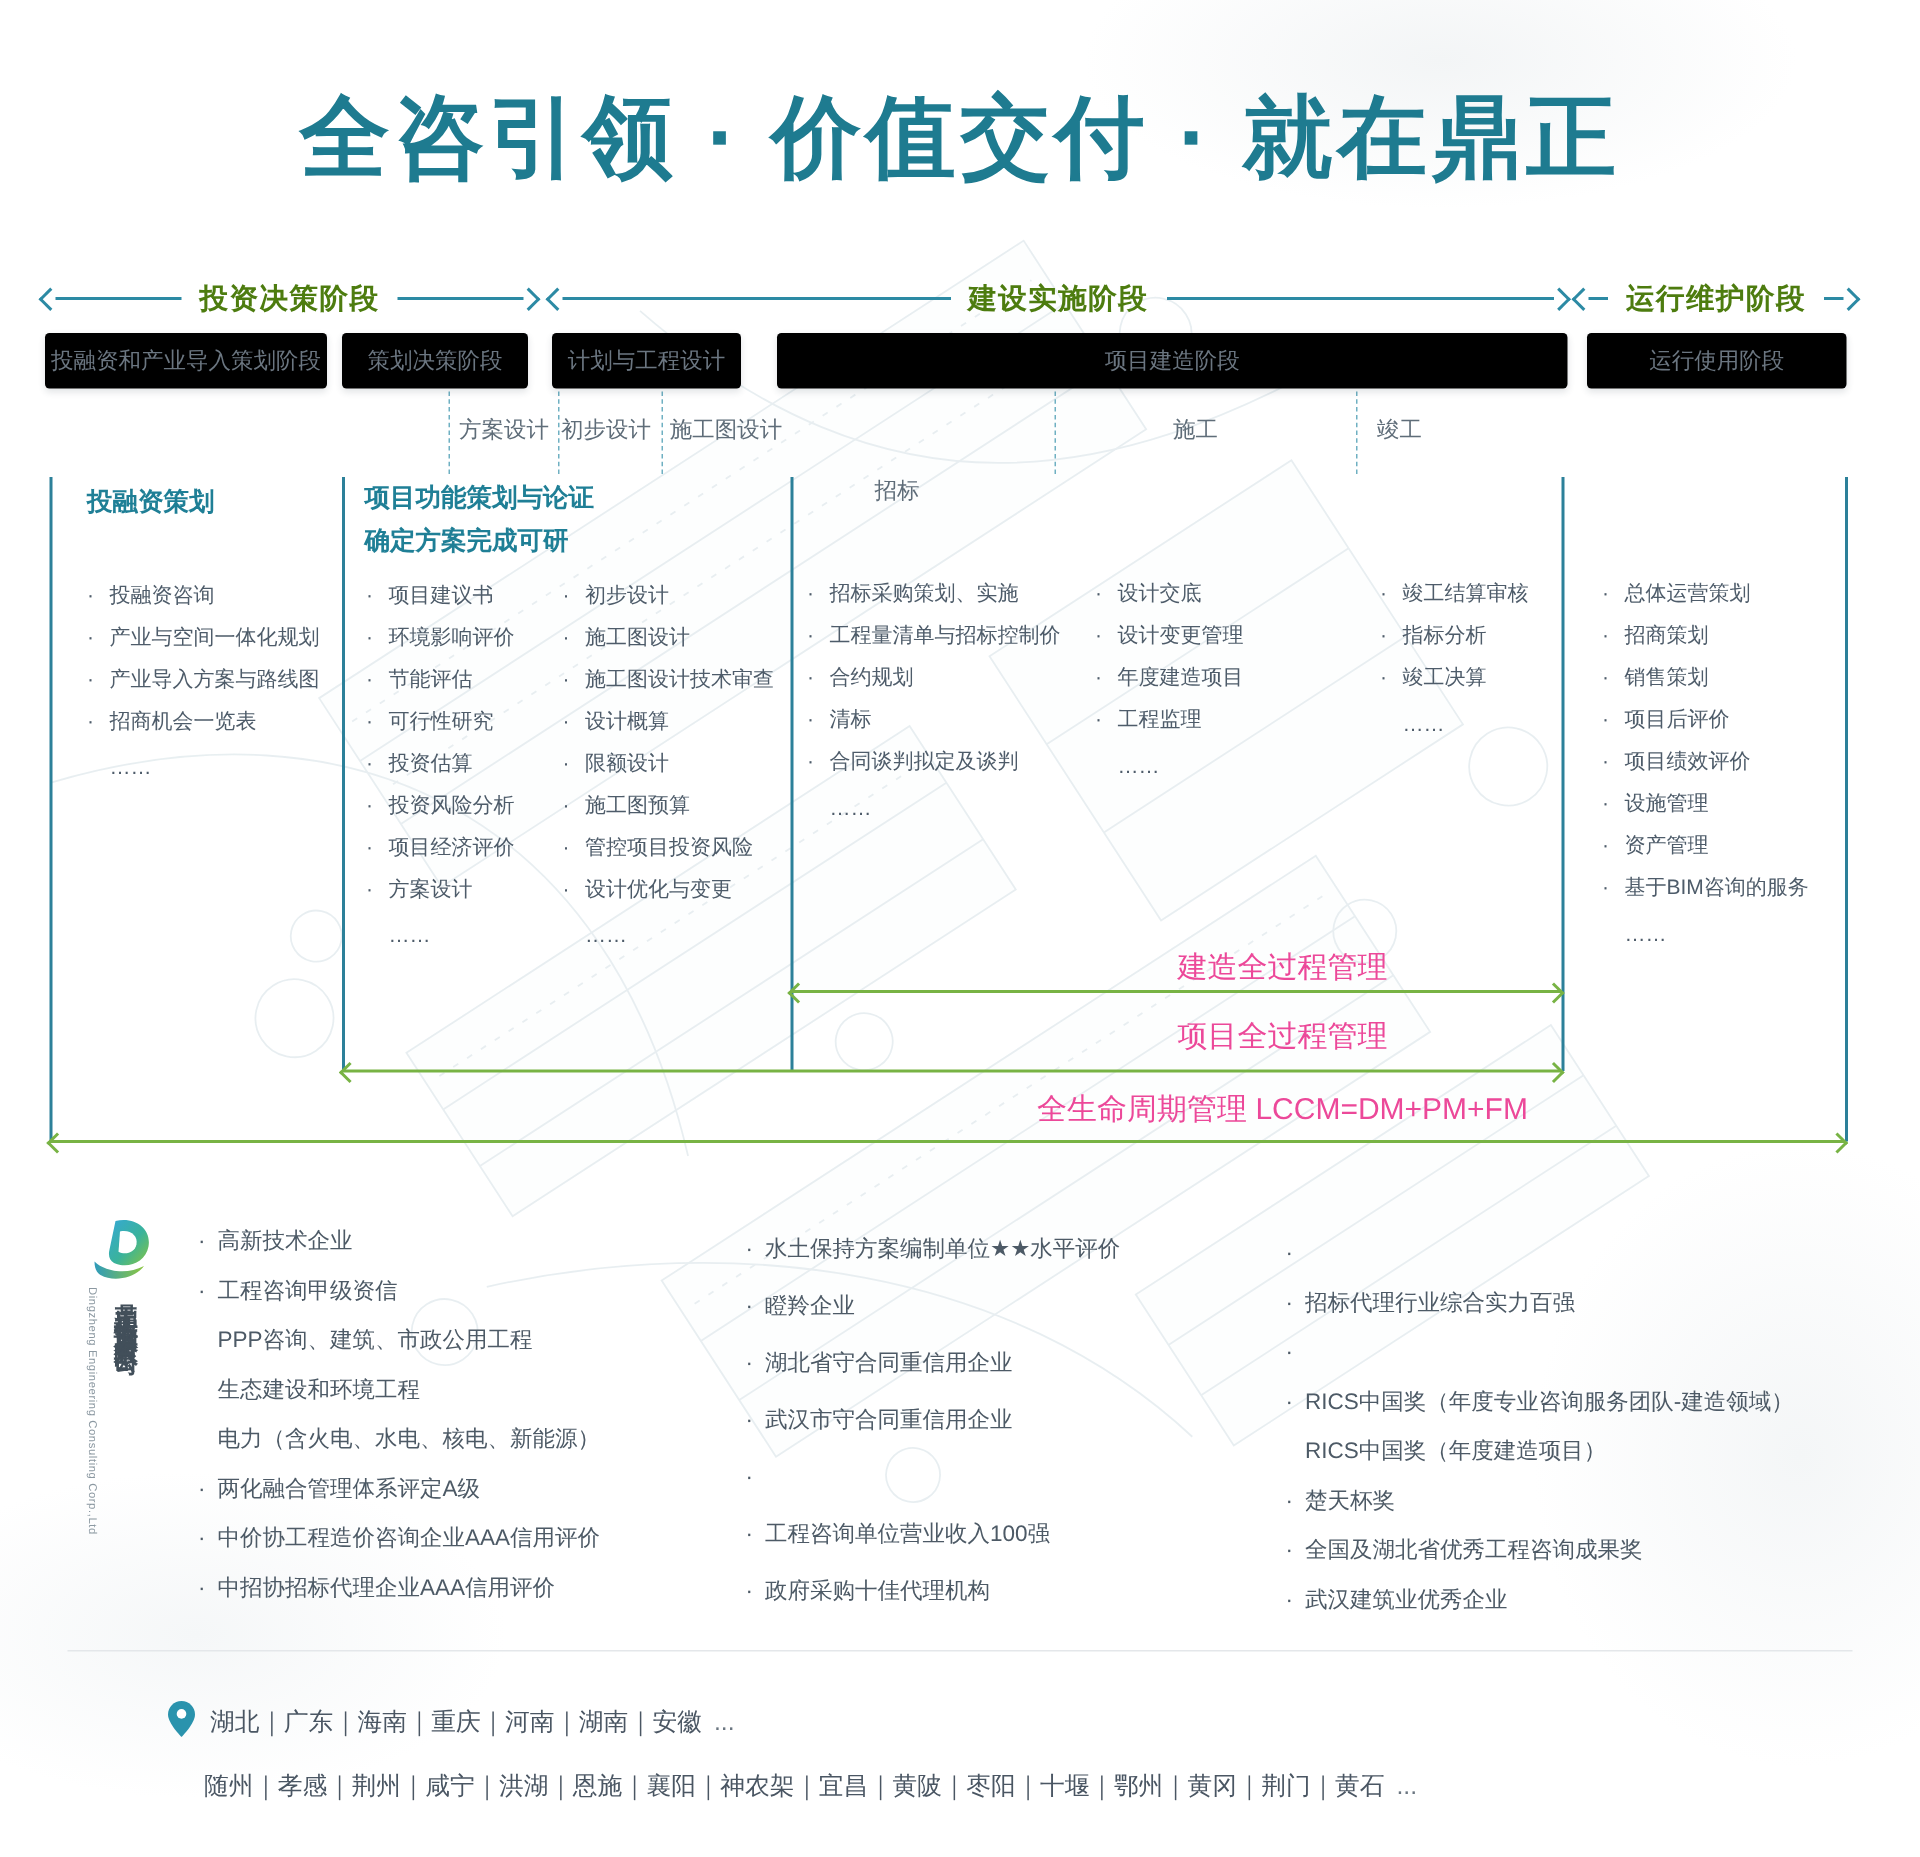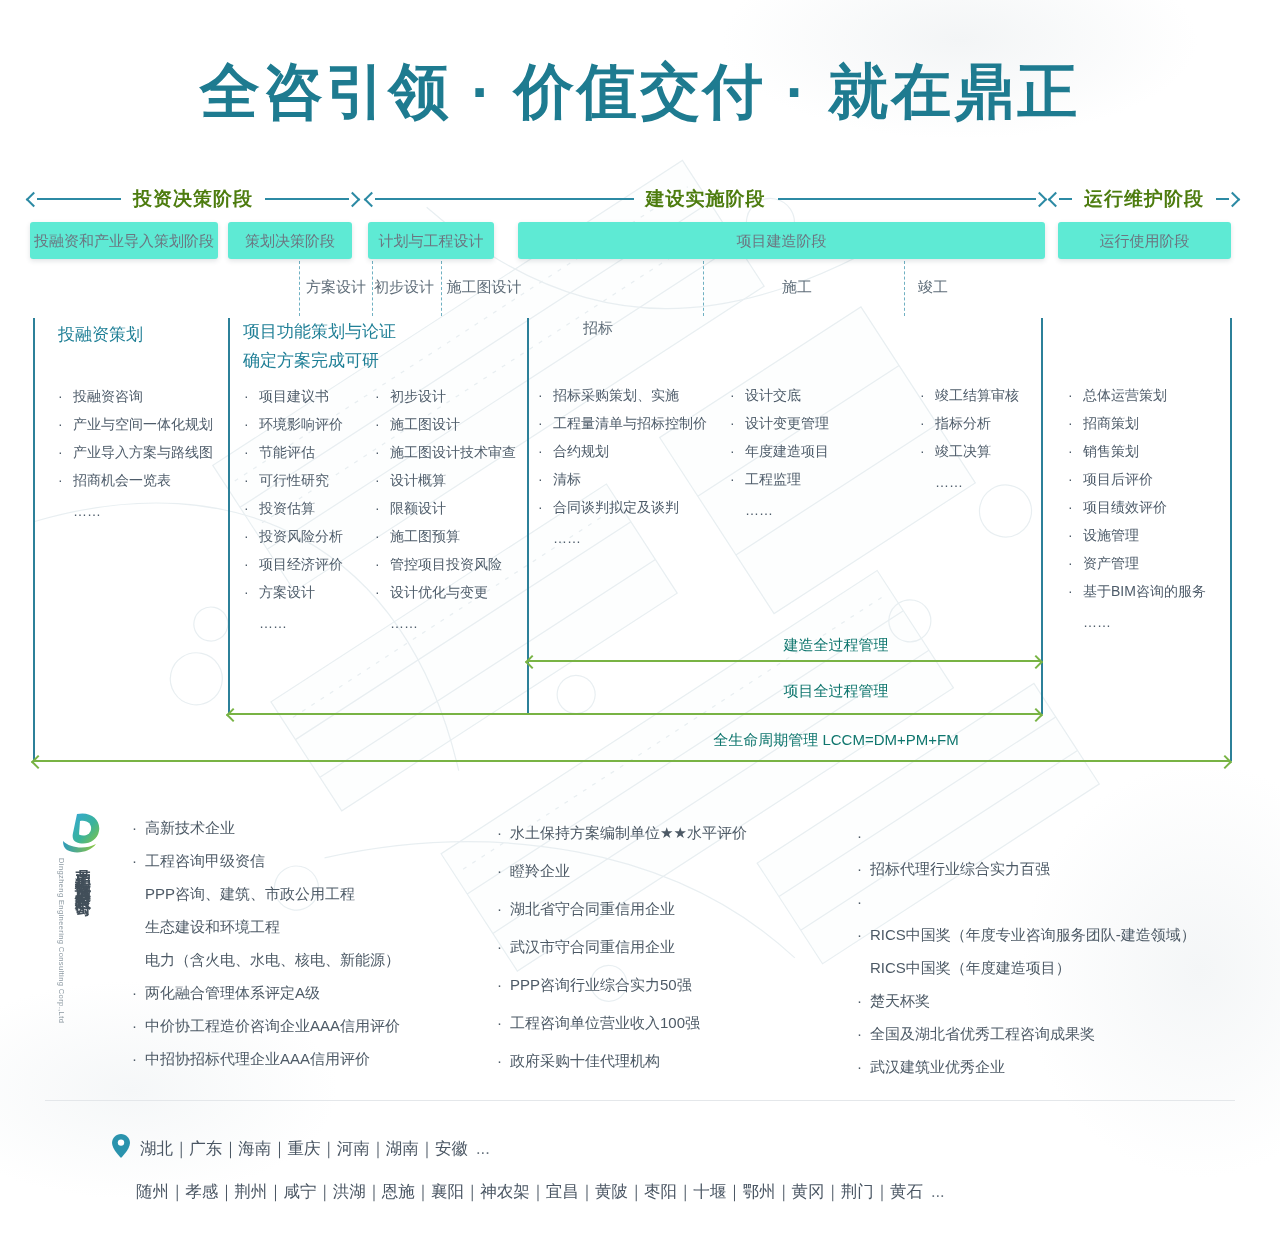--- a/index.html
+++ b/index.html
@@ -14,47 +14,47 @@
 
   
   .phase-band{position:absolute;top:186px;height:26px;display:flex;align-items:center;z-index:2;}
   .phase-line{flex:1;height:0;border-top:2.5px solid #2c8aa4;}
   .chev{width:9px;height:9px;flex:none;border-left:2.5px solid #2c8aa4;border-bottom:2.5px solid #2c8aa4;}
   .chev.l{transform:rotate(45deg);margin-right:-2px;}
   .chev.r{transform:rotate(-135deg);margin-left:-2px;}
   .phase-label{font-size:19px;font-weight:bold;color:#4d7c0f;margin:0 12px;letter-spacing:1px;white-space:nowrap;}
 
   
-  .sbox{position:absolute;top:222px;height:37px;line-height:37px;background:#5eead4;border-radius:3px;
+  .sbox{position:absolute;top:222px;height:37px;line-height:37px;background:#000000;border-radius:3px;
     box-shadow:0 2px 5px rgba(40,60,70,.14);color:#6b7681;font-size:15px;text-align:center;z-index:2;white-space:nowrap;}
 
   
   .substage{position:absolute;top:278px;transform:translateX(-50%);font-size:15px;color:#5f6d79;
     line-height:18px;white-space:nowrap;z-index:2;}
   .dline{position:absolute;top:261px;height:55px;width:0;border-left:1px dashed #6fb0c2;z-index:1;}
 
   
   .vline{position:absolute;width:2px;background:#2c8099;z-index:2;}
 
   
-  .colhead{position:absolute;color:#1f7f96;font-weight:normal;font-size:17px;line-height:29px;z-index:2;white-space:nowrap;}
+  .colhead{position:absolute;color:#1f7f96;font-weight:bold;font-size:17px;line-height:29px;z-index:2;white-space:nowrap;}
 
   
   .vlist{position:absolute;z-index:2;}
   .li{display:flex;align-items:flex-start;line-height:28px;font-size:14px;color:#4e5c6a;white-space:nowrap;}
   .li .bt{width:15px;flex:none;}
   .li.dots{margin-top:3px;}
 
   
   .garrow{position:absolute;height:2px;background:#78b344;z-index:2;}
   .garrow::before,.garrow::after{content:'';position:absolute;top:-3.5px;width:8px;height:8px;
     border-left:2px solid #78b344;border-bottom:2px solid #78b344;}
   .garrow::before{left:0;transform:rotate(45deg);}
   .garrow::after{right:0;transform:rotate(-135deg);}
-  .glabel{position:absolute;left:836px;transform:translateX(-50%);font-size:15px;color:#0f766e;
+  .glabel{position:absolute;left:855px;transform:translateX(-50%);font-size:20px;color:#ec4899;
     line-height:22px;z-index:2;white-space:nowrap;}
 
   
   #company-logo{position:absolute;left:56px;top:812px;z-index:2;}
   #company-name-cn{position:absolute;left:72px;top:856px;height:240px;writing-mode:vertical-rl;
     font-size:16px;font-weight:bold;color:#424f5a;letter-spacing:3px;z-index:2;}
   #company-name-en{position:absolute;left:57px;top:858px;height:228px;writing-mode:vertical-rl;
     font-size:7.5px;color:#8b98a1;letter-spacing:.4px;z-index:2;}
 
   
@@ -440,21 +440,20 @@
       <div class="li">
         <span class="bt">·</span>
         <span>湖北省守合同重信用企业</span>
       </div>
       <div class="li">
         <span class="bt">·</span>
         <span>武汉市守合同重信用企业</span>
       </div>
       <div class="li">
         <span class="bt">·</span>
-        <span>PPP咨询行业综合实力50强</span>
       </div>
       <div class="li">
         <span class="bt">·</span>
         <span>工程咨询单位营业收入100强</span>
       </div>
       <div class="li">
         <span class="bt">·</span>
         <span>政府采购十佳代理机构</span>
       </div>
     </div>

